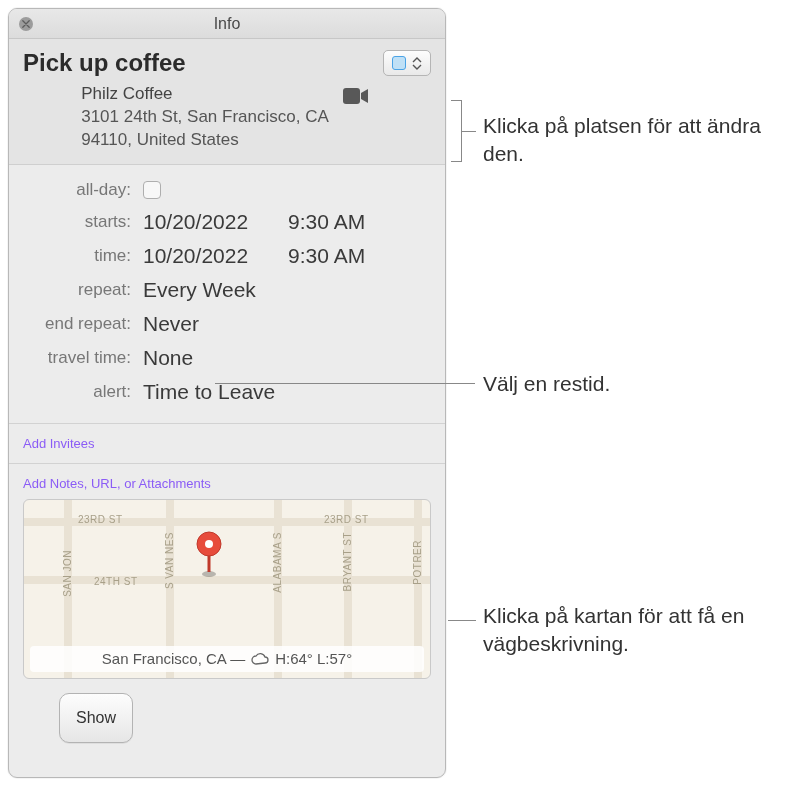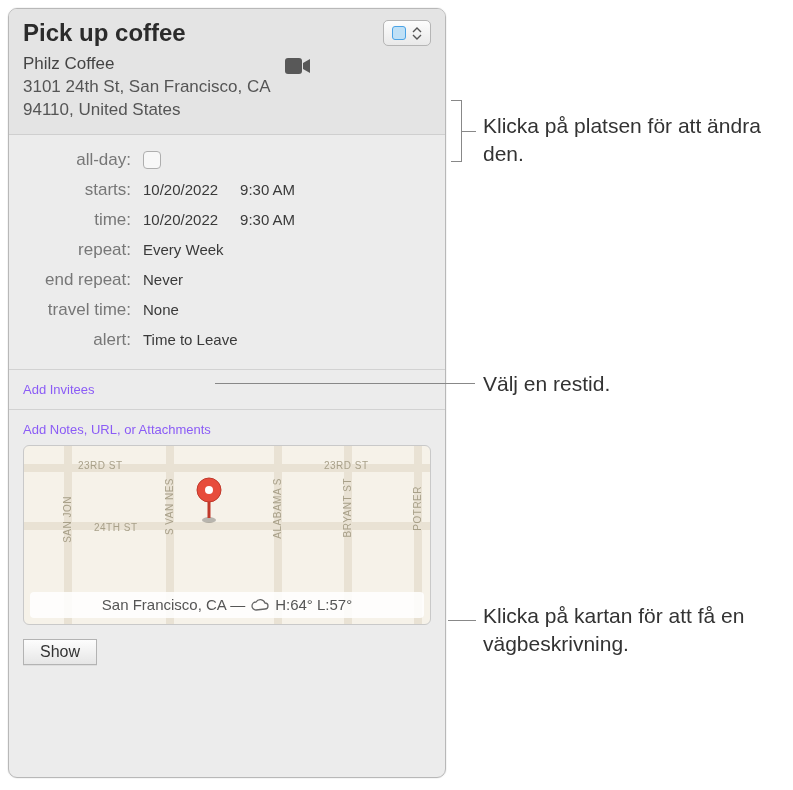--- a/index.html
+++ b/index.html
@@ -66,42 +66,42 @@
   background: linear-gradient(#fdfdfd,#e9e9e9);
   border:1px solid #b5b5b5; border-radius:5px;
   padding: 2px 6px 2px 8px; height:26px;
 }
 .cal-swatch {
   width:14px; height:14px; border-radius:3px;
   border:1.5px solid #4aa3e6; background:#bfe0f6;
 }
 .chev { width:14px; display:flex; flex-direction:column; align-items:center; gap:1px; color:#555;}
 .chev svg{width:10px;height:6px;}
-.row2 { display:flex; align-items:flex-start; justify-content:flex-start; gap:10px;}
+.row2 { display:flex; align-items:flex-start; justify-content:center; gap:10px;}
 .loc-block { font-size:17px; color:#555; line-height:1.35; }
 .loc-name { color:#444; }
 .video-btn {
   width:34px;height:26px; display:flex;align-items:center;justify-content:center;
   color:#555;
 }
 
 .details {
   padding: 10px 14px 14px 14px;
   border-bottom:1px solid #d2d2d2;
 }
 .drow {
   display:flex; align-items:center;
   padding: 5px 0;
 }
 .dlabel {
   width: 120px; text-align:right;
   color:#777; font-size:17px;
   padding-right: 12px;
 }
-.dval { color:#3a3a3a; font-size:15px; display:flex; gap:22px;}
+.dval { color:#3a3a3a; font-size:21px; display:flex; gap:40px;}
 .checkbox {
   width:18px;height:18px;border:1px solid #aeaeae;border-radius:4px;background:#f7f7f7;
 }
 
 .section {
   padding: 12px 14px;
   border-bottom:1px solid #d2d2d2;
   color:#8b5cf6; font-size:13px;
 }
 .notes-sec { border-bottom:none; padding-bottom:6px;}
@@ -131,23 +131,24 @@
   position:absolute; left:6px; right:6px; bottom:6px;
   height:26px; background:rgba(255,255,255,.85);
   border-radius:4px;
   display:flex; align-items:center; justify-content:center;
   font-size:15px; color:#555; gap:6px;
 }
 
 .footer { padding: 14px; }
 .show-btn {
   background: linear-gradient(#fdfdfd,#e6e6e6);
-  border:1px solid #b3b3b3; border-radius:0;
-  padding: 3px 16px; font-size:16px; color:#333;
+  border:1px solid #b3b3b3; border-radius:10px;
+  padding: 15px 16px; font-size:16px; color:#333;
   box-shadow: 0 1px 0 rgba(0,0,0,.06);
+  margin-left: 36px;
 }
 
 
 .callout {
   position:absolute;
   font-size:21px; color:#333; line-height:1.35;
   max-width: 300px;
 }
 .lead {
   position:absolute; background:#888; height:1px;
@@ -165,20 +166,30 @@
 .bracket::before,.bracket::after{
   content:"";position:absolute;right:0;width:10px;height:1px;background:#888;
 }
 .bracket::before{top:0;} .bracket::after{bottom:0;}
 </style>
 </head>
 <body>
 
 <div class="window">
 
+  <div class="titlebar">
+    <div class="traffic">
+      <div class="close-btn">
+        <svg viewBox="0 0 10 10" width="8" height="8">
+            <path d="M1 1 L9 9 M9 1 L1 9" stroke="#5c5c5c" stroke-width="1.6" stroke-linecap="round"></path>
+          </svg>
+      </div>
+    </div>
+    <div class="title-ctr">Info</div>
+  </div>
 
   <div class="header">
     <div class="row1">
       <div class="event-title">Pick up coffee</div>
       <div class="cal-picker">
         <div class="cal-swatch"></div>
         <div class="chev">
           <svg viewBox="0 0 10 6">
               <path d="M1 5 L5 1 L9 5" fill="none" stroke="#555" stroke-width="1.4"></path>
             </svg>

